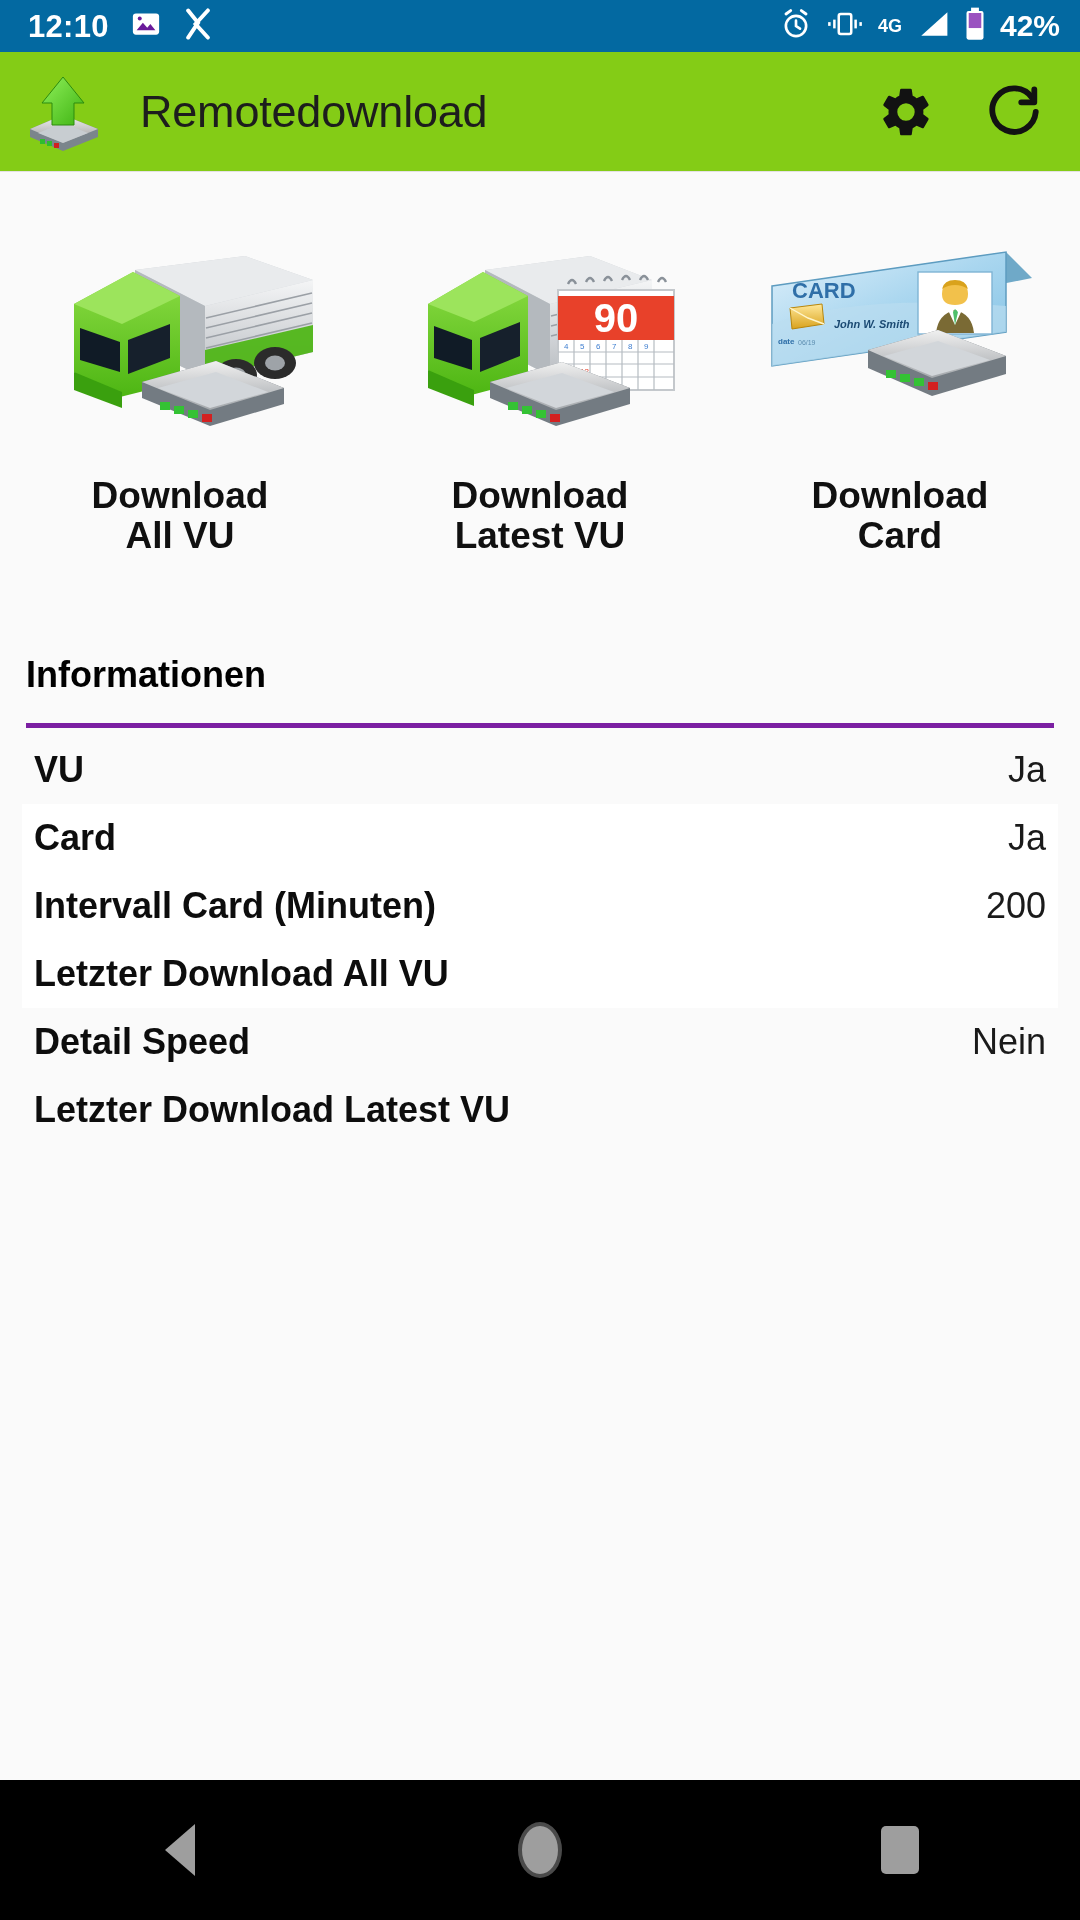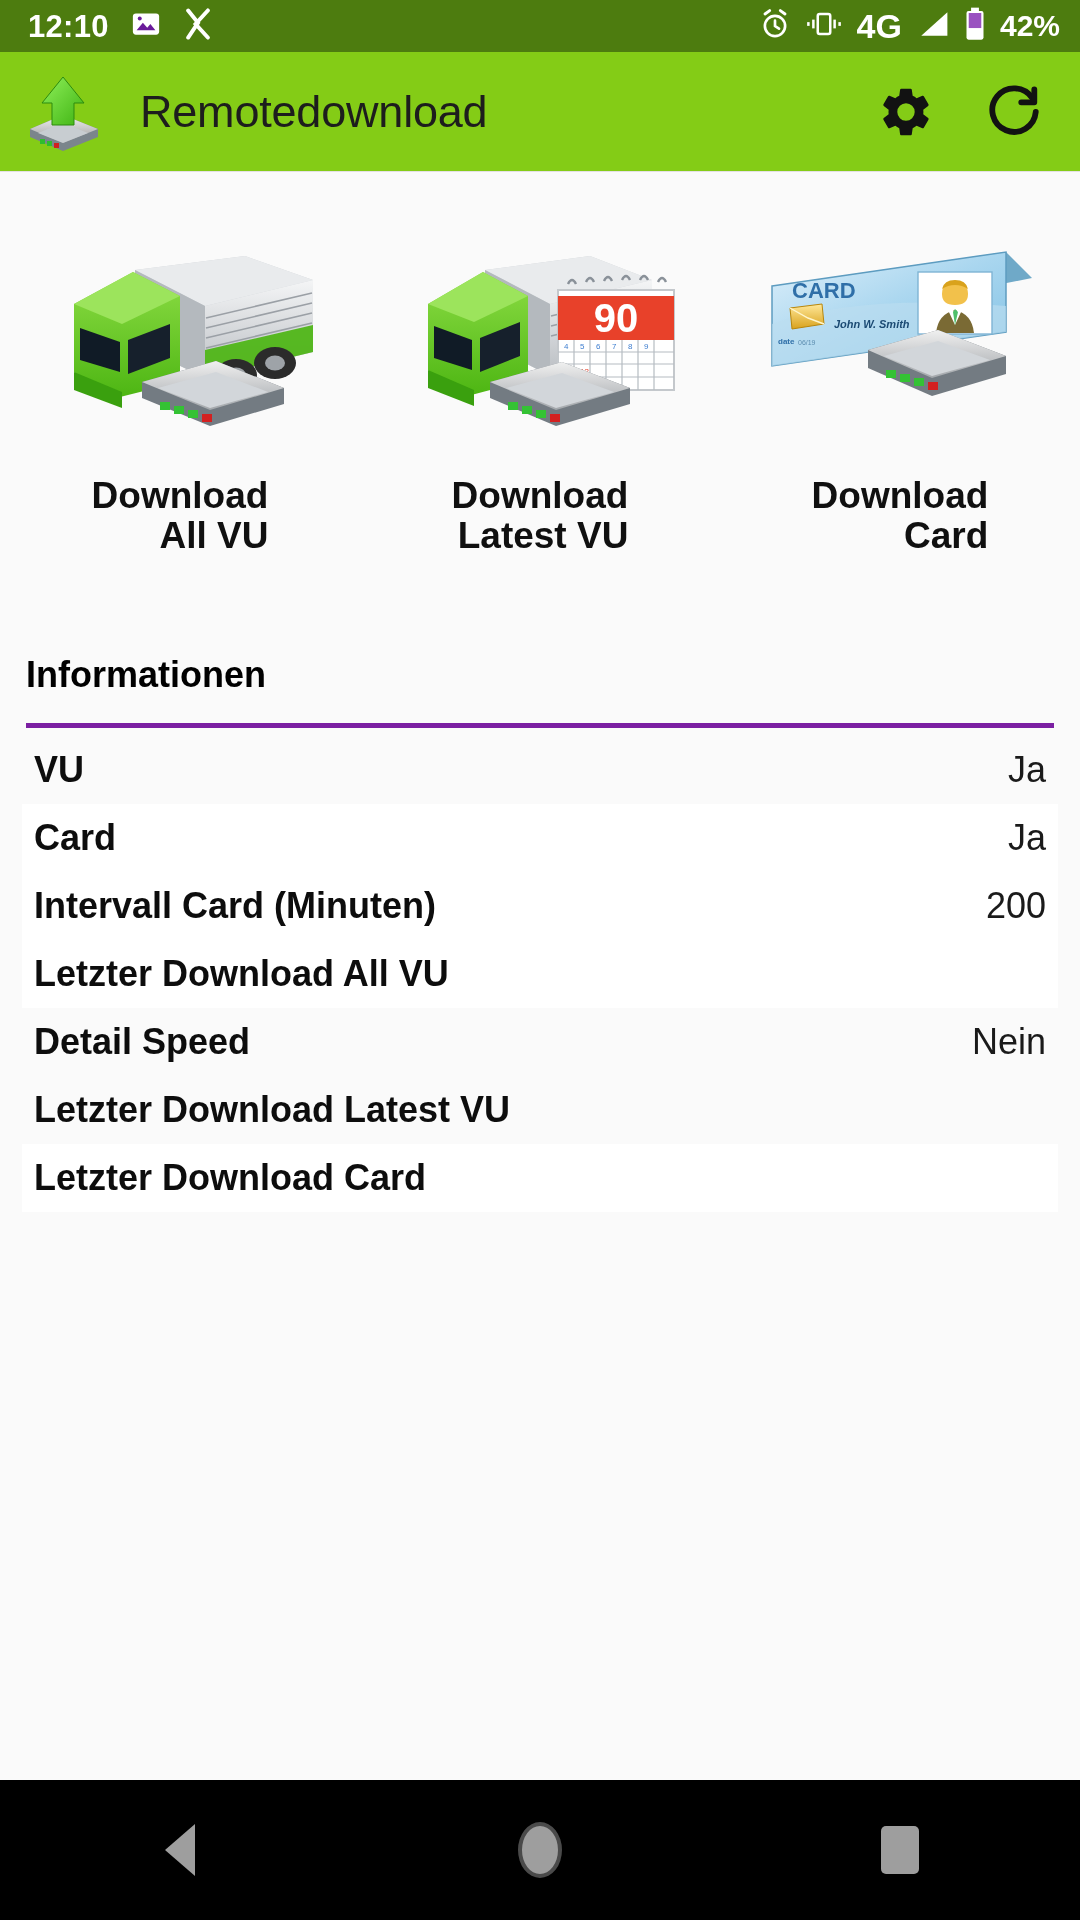--- a/index.html
+++ b/index.html
@@ -15,32 +15,32 @@
     width: 1080px;
     height: 1920px;
     display: flex;
     flex-direction: column;
     background: #fafafa;
   }
 
   
   .statusbar {
     height: 52px;
-    background: #4d7c0f;
+    background: #0369a1;
     display: flex;
     align-items: center;
     padding: 0 20px 0 28px;
     color: #ffffff;
     flex: 0 0 52px;
   }
   .sb-left { display: flex; align-items: center; gap: 22px; }
   .sb-time { font-size: 31px; font-weight: 600; letter-spacing: 0.3px; line-height: 1; }
   .sb-right { margin-left: auto; display: flex; align-items: center; gap: 14px; }
   .sb-batt-text { font-size: 30px; font-weight: 600; line-height: 1; }
-  .sb-4g { font-size: 34px; font-weight: 600; line-height: 1; }
+  .sb-4g { font-size: 18px; font-weight: 600; line-height: 1; }
   .ic { display: block; }
 
   
   .appbar {
     height: 120px;
     background: #84cc16;
     display: flex;
     align-items: center;
     padding: 0 34px 0 22px;
     border-bottom: 1px solid #e4e1e4;
@@ -82,21 +82,21 @@
     align-items: center;
     cursor: pointer;
   }
   .tile-art {
     width: 300px;
     height: 210px;
     position: relative;
   }
   .tile-label {
     margin-top: 34px;
-    text-align: right;
+    text-align: center;
     font-size: 37px;
     font-weight: bold;
     line-height: 1.08;
     color: #101010;
     white-space: pre-line;
   }
 
   
   .section {
     margin-top: 98px;
@@ -479,24 +479,20 @@
         <span class="info-val"></span>
       </div>
       <div class="info-row plain">
         <span class="info-key">Detail Speed</span>
         <span class="info-val">Nein</span>
       </div>
       <div class="info-row plain">
         <span class="info-key">Letzter Download Latest VU</span>
         <span class="info-val"></span>
       </div>
-      <div class="info-row alt">
-        <span class="info-key">Letzter Download Card</span>
-        <span class="info-val"></span>
-      </div>
     </div>
 
   </div>
 
   <div class="navbar">
     <div class="nav-btn">
       <div class="nav-back"></div>
     </div>
     <div class="nav-btn">
       <div class="nav-home"></div>

